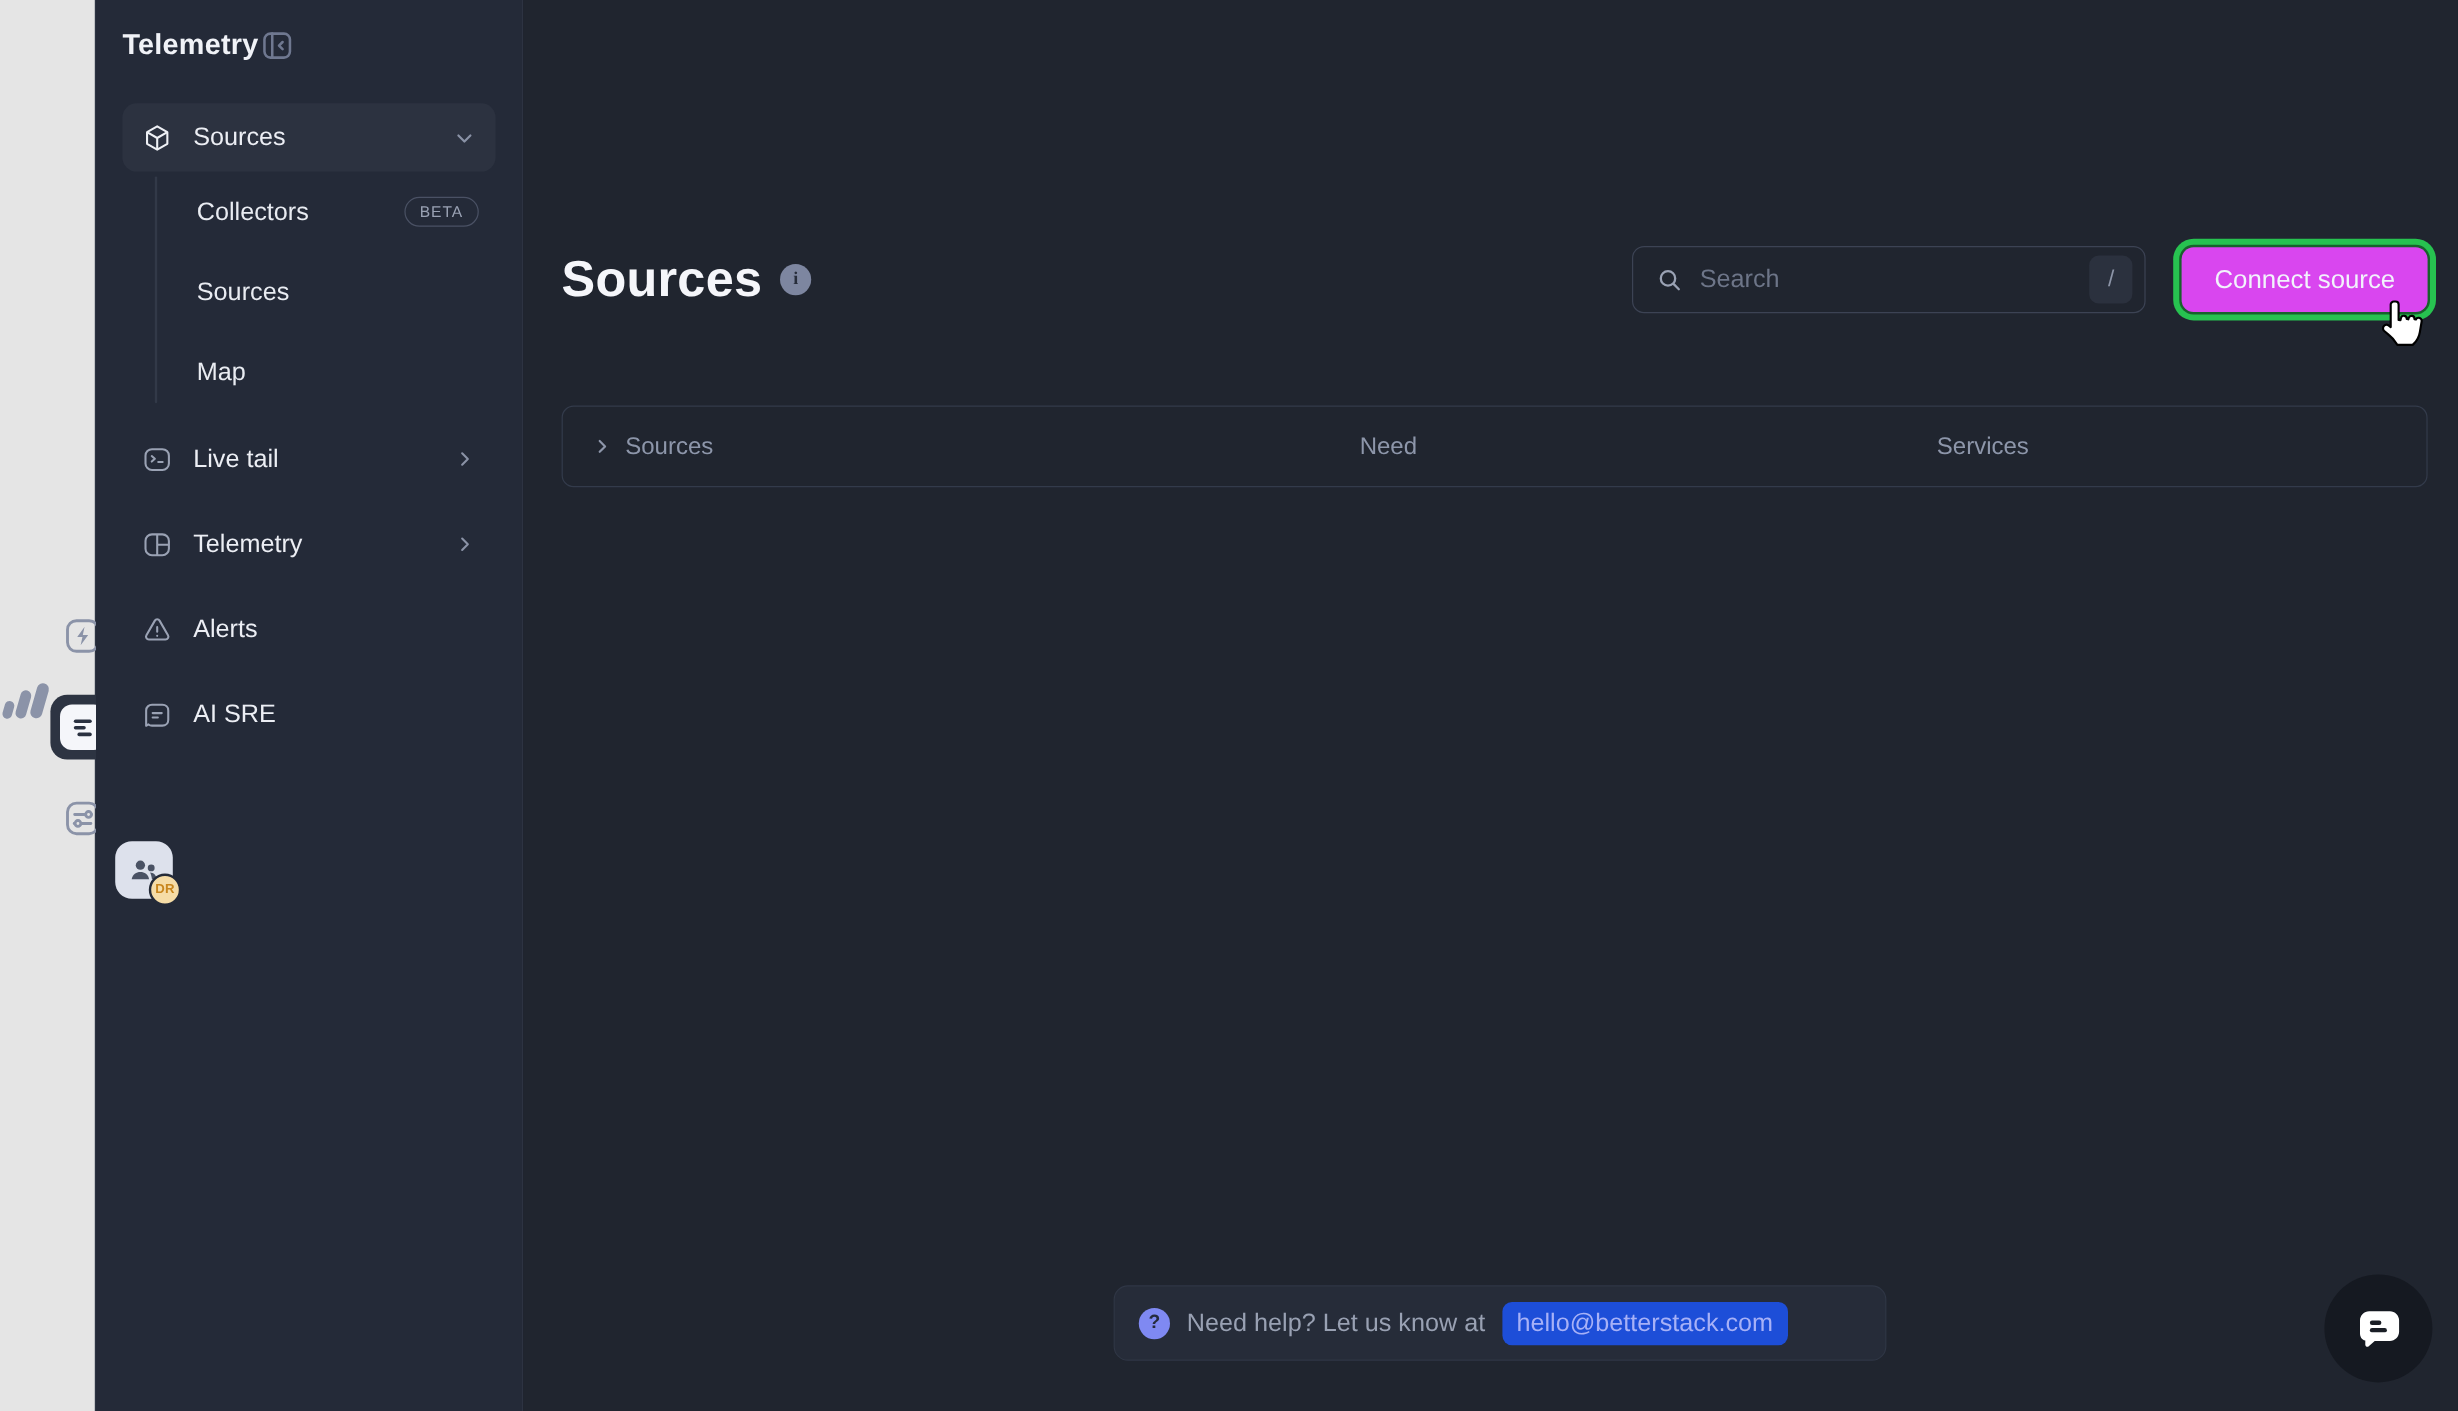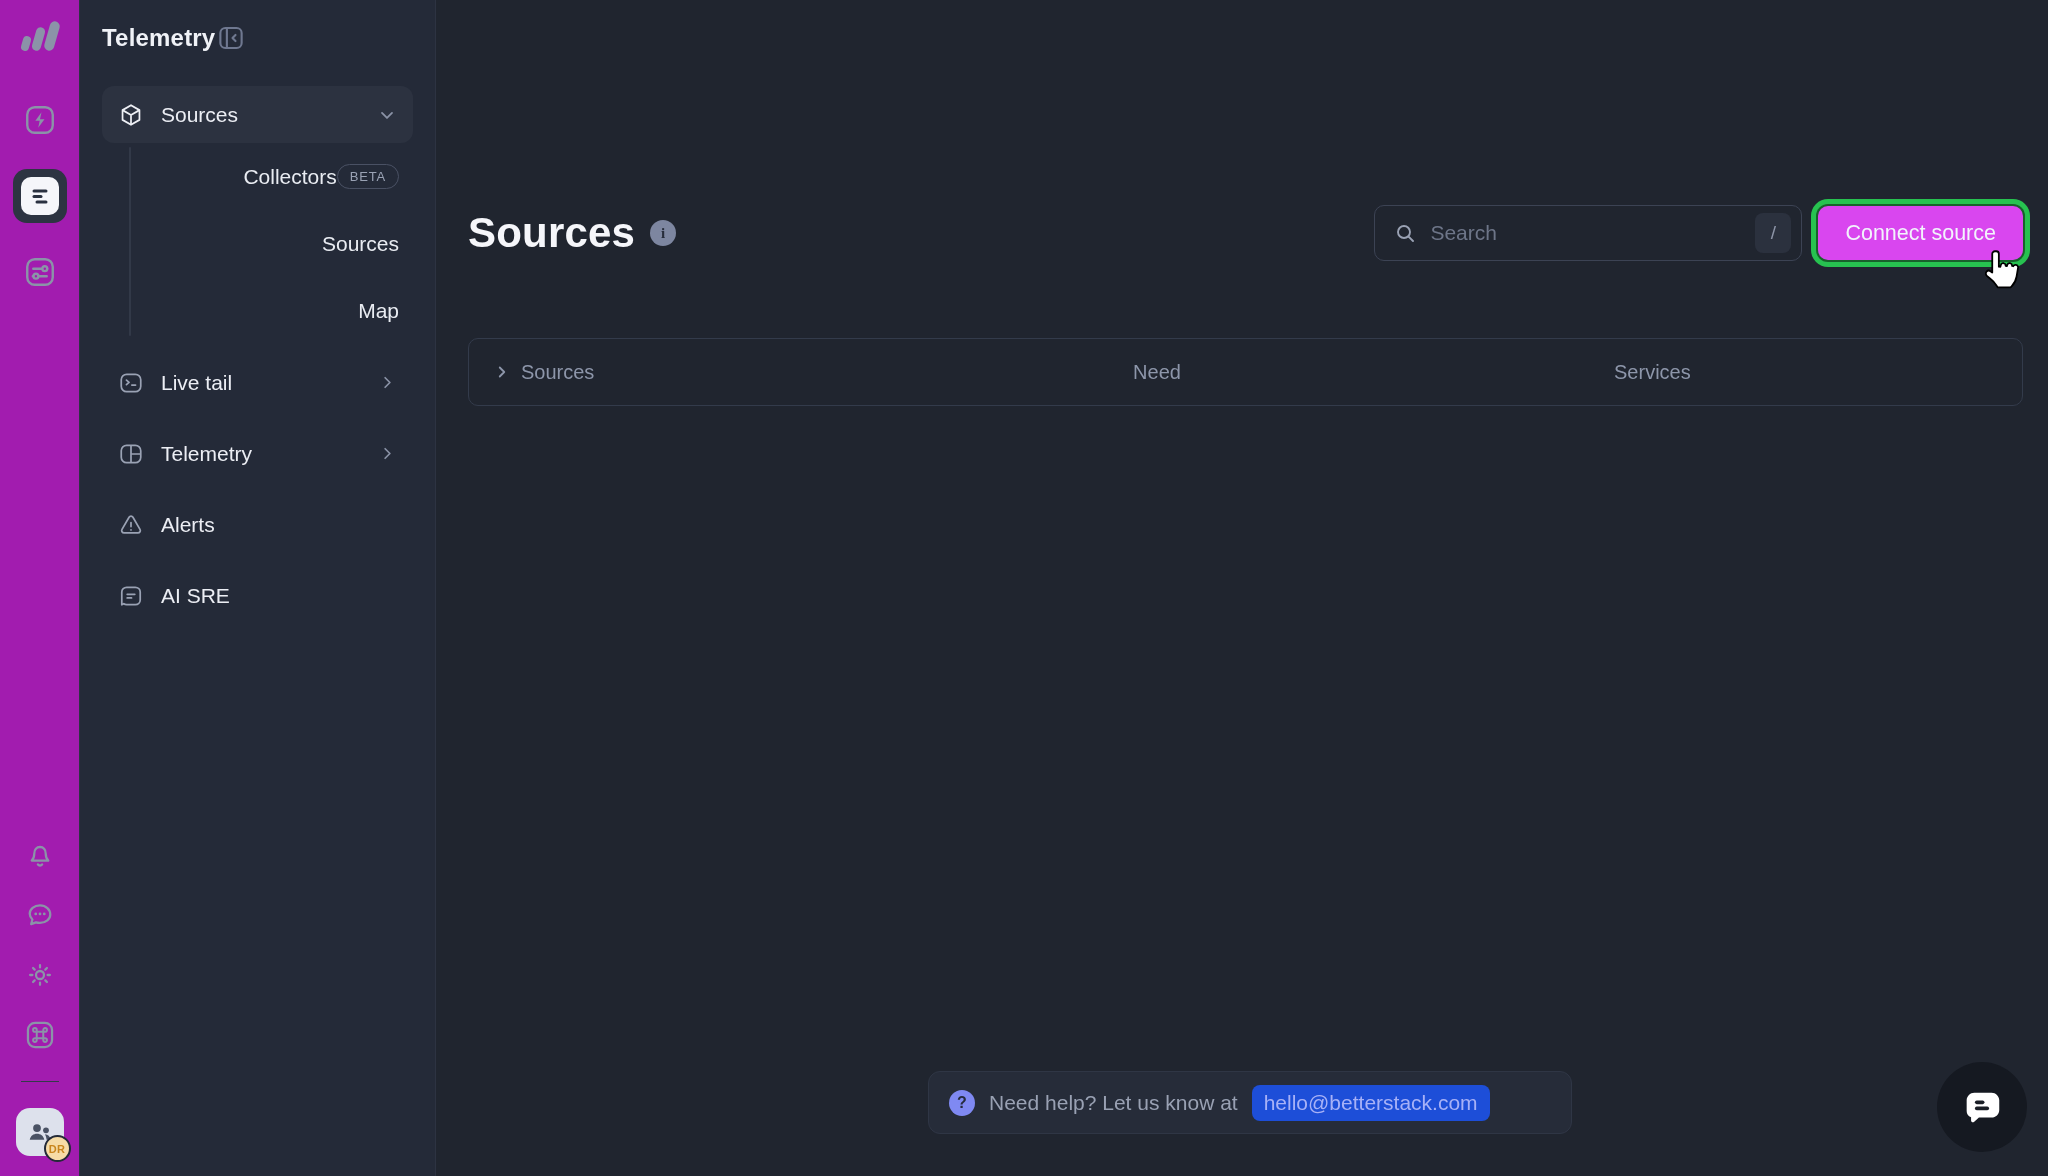--- a/index.html
+++ b/index.html
@@ -2,22 +2,22 @@
 <html><head>
 <meta charset="utf-8">
 <style>
   * { margin:0; padding:0; box-sizing:border-box; }
   html,body { width:2048px; height:1176px; overflow:hidden; }
   body { font-family:"Liberation Sans","DejaVu Sans",sans-serif; background:#20252f; color:#eef0f5; }
 
   .app { position:relative; display:flex; width:2048px; height:1176px; }
 
   
-  .rail { width:80px; flex:0 0 80px; background:#a21caf; border-right:1px solid #2c3342;
-          display:flex; flex-direction:column; align-items:center; padding:18px 0 20px; }
+  .rail { width:80px; flex:0 0 80px; background:#e5e5e5; border-right:1px solid #2c3342;
+          display:flex; flex-direction:row; align-items:center; padding:18px 0 20px; }
   .rail .logo { margin-top:2px; }
   .rail-btn { width:44px; height:44px; display:flex; align-items:center; justify-content:center;
               border-radius:12px; cursor:pointer; }
   .rail-group-top { margin-top:38px; display:flex; flex-direction:column; align-items:center; gap:27px; }
   .rail-active-wrap { width:54px; height:54px; border-radius:14px; background:#2d3442;
               display:flex; align-items:center; justify-content:center; }
   .rail-active-box { width:38px; height:38px; border-radius:10px; background:#f5f6fa;
               display:flex; align-items:center; justify-content:center; }
   .rail-spacer { flex:1; }
   .rail-group-bottom { display:flex; flex-direction:column; align-items:center; gap:16px; }
@@ -34,38 +34,38 @@
   .sidebar-header { display:flex; align-items:center; justify-content:flex-start; height:40px; }
   .sidebar-title { font-size:24px; font-weight:bold; color:#f0f2f7; letter-spacing:.2px; }
   .collapse-btn { width:32px; height:32px; display:flex; align-items:center; justify-content:center;
              border-radius:8px; cursor:pointer; }
   .nav { margin-top:28px; }
   .nav-item { display:flex; align-items:center; height:57px; border-radius:12px; padding:0 16px;
              cursor:pointer; color:#eceef4; font-size:21px; }
   .nav-item.active { background:#2c3240; }
   .nav-item .label { margin-left:17px; flex:1; }
   .nav-item + .nav-item { margin-top:14px; }
-  .sub-list { position:relative; padding:0;text-align:right; }
+  .sub-list { position:relative; padding:0; }
   .sub-guide { position:absolute; left:27px; top:4px; bottom:8px; width:2px; background:#323948; border-radius:2px; }
   .sub-item { display:flex; align-items:center; height:67px; padding-left:62px; padding-right:14px;
              color:#e9ecf2; font-size:21px; cursor:pointer; }
   .sub-item .label { flex:1; }
   .beta-badge { font-size:13px; letter-spacing:.8px; color:#9aa2b4; border:1px solid #4a5164;
              border-radius:999px; padding:4px 12px; }
   .sub-block { margin-bottom:10px; }
 
   
   .main { flex:1; position:relative; background:#20252f; padding:0 25px 0 32px; }
   .main-header { margin-top:198px; height:70px; display:flex; align-items:center; justify-content:space-between; }
   .page-title-wrap { display:flex; align-items:center; gap:15px; }
   .page-title { font-size:42px; font-weight:bold; color:#f5f6fa; letter-spacing:.2px; }
   .info-dot { width:26px; height:26px; border-radius:50%; background:#7d86a0; color:#272d3b;
               font-size:15px; font-weight:bold; display:flex; align-items:center; justify-content:center;
               font-family:"Liberation Serif",serif; cursor:pointer; }
-  .header-controls { display:flex; align-items:center; gap:16px; }
+  .header-controls { display:flex; align-items:center; gap:30px; }
   .search-box { display:flex; align-items:center; width:428px; height:56px; border:1px solid #3c4354;
               border-radius:10px; padding:0 10px 0 18px; }
   .search-box input { flex:1; background:transparent; border:none; outline:none; color:#dfe3ec;
               font-size:21px; margin-left:13px; font-family:inherit; }
   .search-box input::placeholder { color:#6d7588; }
   .kbd-slash { width:36px; height:40px; border-radius:8px; background:#2b313e; color:#8d95a8;
               font-size:19px; display:flex; align-items:center; justify-content:center; }
   .connect-btn { height:54px; padding:0 27px; border:none; border-radius:10px; background:#5f66b0;
               color:#f2f3fc; font-size:21.5px; font-weight:500; font-family:inherit; cursor:pointer;
               box-shadow:0 0 0 2px rgba(12,20,14,.55), 0 0 0 7px #27c250; }

